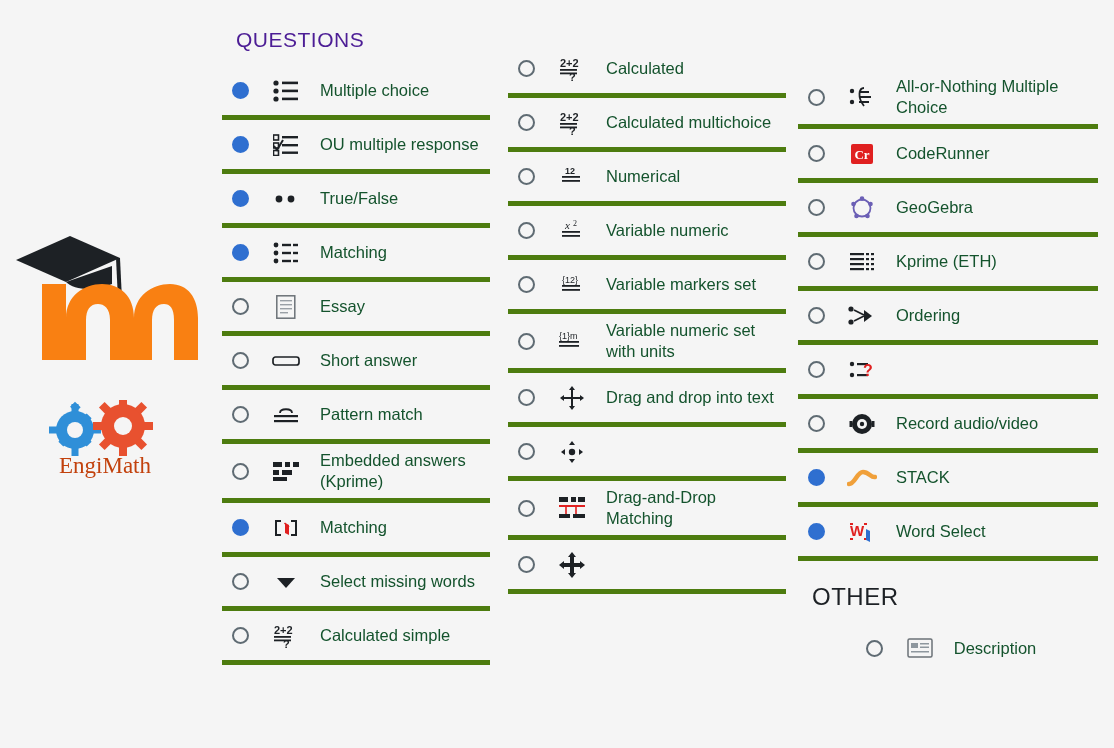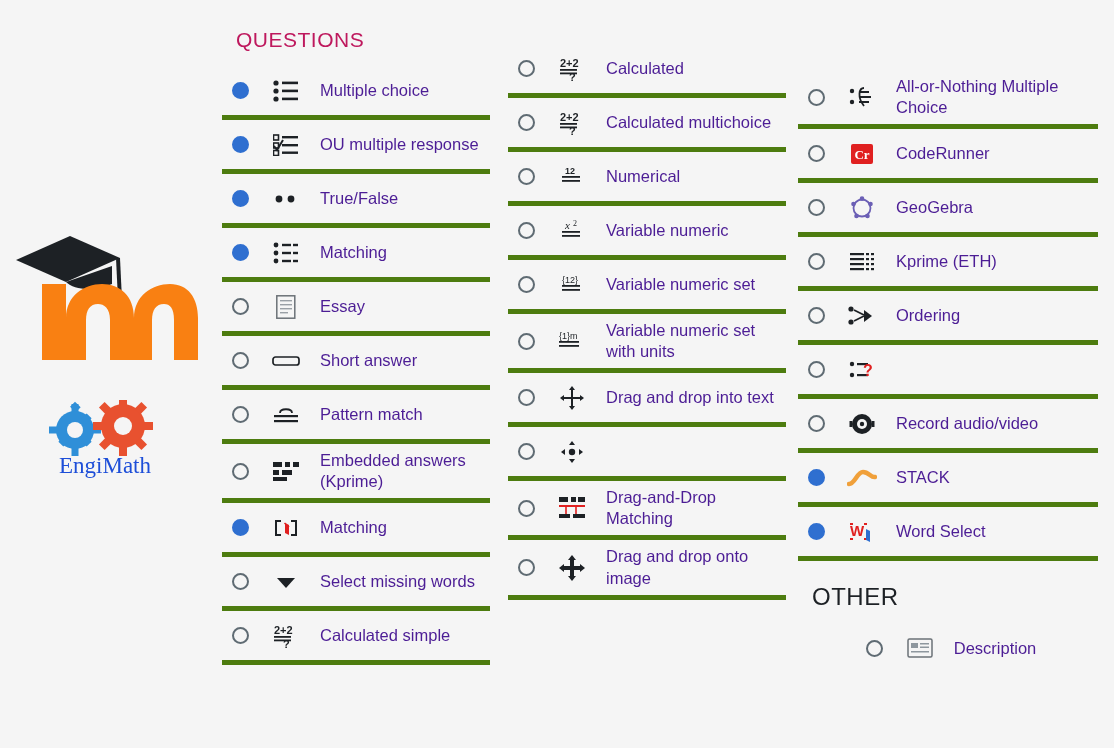--- a/index.html
+++ b/index.html
@@ -30,39 +30,39 @@
   }
   .engimath {
     position: absolute;
     left: 30px; top: 400px;
     width: 150px; height: 90px;
     text-align: center;
   }
   .engimath-gears { position: relative; height: 55px; }
   .engimath-text {
     font-size: 23px;
-    color: #1d4ed8;
+    color: #c2410c;
     font-family: "Liberation Serif", serif;
     letter-spacing: 0px;
     margin-top: -2px;
   }
 
   
   .col {
     position: absolute;
     top: 0;
   }
   .col-1 { left: 222px; width: 268px; }
   .col-2 { left: 508px; width: 278px; }
   .col-3 { left: 798px; width: 300px; }
 
   .col-title {
     font-size: 21px;
     letter-spacing: 0.5px;
-    color: #be185d;
+    color: #4c1d95;
     font-weight: 400;
     padding-left: 14px;
   }
   #col1-title { padding-top: 28px; padding-bottom: 14px; }
   .other-title {
     font-size: 24px;
     letter-spacing: 0.5px;
     color: #1d2125;
     padding-left: 14px;
     padding-top: 22px;
@@ -95,21 +95,21 @@
     height: 34px;
     display: flex;
     align-items: center;
     justify-content: center;
     margin-right: 14px;
     color: #1d2125;
   }
   .qlabel {
     font-size: 16.5px;
     line-height: 1.28;
-    color: #4c1d95;
+    color: #14532d;
   }
   svg { display: block; }
 </style>
 </head>
 <body>
 
 <div class="page">
 
   <div class="logo-panel">
     <div class="moodle-logo">
@@ -375,21 +375,21 @@
 
     <div class="qrow">
       <div class="radio"></div>
       <div class="qicon">
         <svg width="30" height="24" viewBox="0 0 30 24">
           <text x="5" y="10" font-family="Liberation Sans, sans-serif" font-size="9" fill="#1d2125">{12}</text>
           <rect x="5" y="12" width="18" height="1.8" fill="#1d2125"></rect>
           <rect x="5" y="16" width="18" height="1.8" fill="#1d2125"></rect>
         </svg>
       </div>
-      <div class="qlabel">Variable numeric set</div>
+      <div class="qlabel">Variable markers set</div>
     </div>
 
     <div class="qrow">
       <div class="radio"></div>
       <div class="qicon">
         <svg width="32" height="24" viewBox="0 0 32 24">
           <text x="3" y="10" font-family="Liberation Sans, sans-serif" font-size="9" fill="#1d2125">{1}m</text>
           <rect x="3" y="12" width="20" height="1.8" fill="#1d2125"></rect>
           <rect x="3" y="16" width="20" height="1.8" fill="#1d2125"></rect>
         </svg>
@@ -447,21 +447,20 @@
       <div class="qicon">
         <svg width="26" height="26" viewBox="0 0 26 26">
           <path d="M13 0 L17 5 H9 Z" fill="#1d2125"></path>
           <path d="M13 26 L17 21 H9 Z" fill="#1d2125"></path>
           <path d="M0 13 L5 9 V17 Z" fill="#1d2125"></path>
           <path d="M26 13 L21 9 V17 Z" fill="#1d2125"></path>
           <rect x="11" y="4" width="4" height="18" fill="#1d2125"></rect>
           <rect x="4" y="11" width="18" height="4" fill="#1d2125"></rect>
         </svg>
       </div>
-      <div class="qlabel">Drag and drop onto image</div>
     </div>
   </div>
 
   <div class="col col-3" style="top:70px;">
 
     <div class="qrow">
       <div class="radio"></div>
       <div class="qicon">
         <svg width="26" height="22" viewBox="0 0 26 22">
           <circle cx="3" cy="5" r="2.2" fill="#1d2125"></circle>

